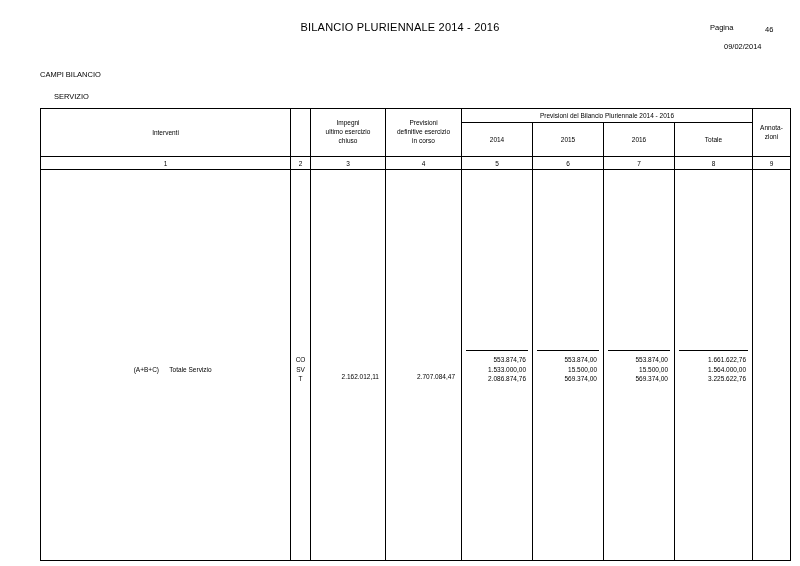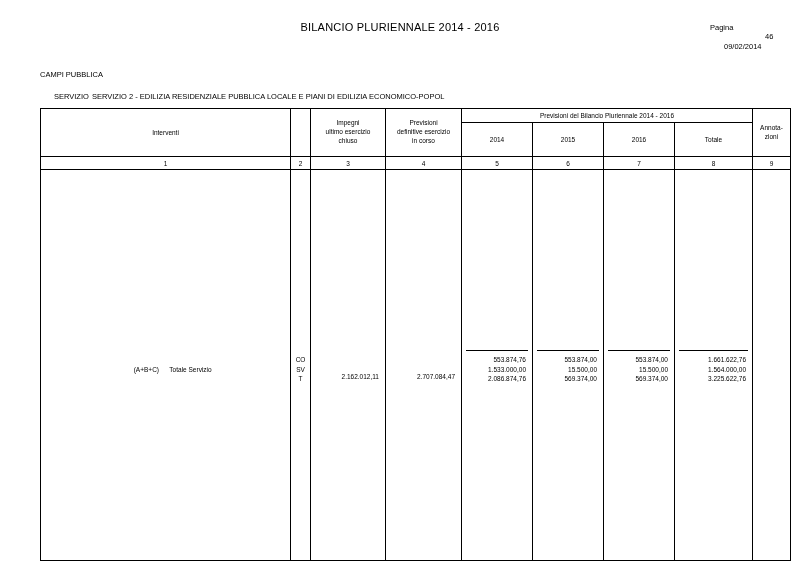--- a/index.html
+++ b/index.html
@@ -32,21 +32,21 @@
   }
   .page-label {
     position: absolute;
     top: 23px;
     left: 690px;
     font-size: 7.5px;
     margin-left: 20px;
   }
   .page-number {
     position: absolute;
-    top: 32px;
+    top: 25px;
     left: 765px;
     font-size: 7.5px;
   }
   .doc-date {
     position: absolute;
     top: 42px;
     left: 724px;
     font-size: 7.5px;
   }
   .entity-name {
@@ -151,23 +151,22 @@
 </style>
 </head>
 <body>
 
 <div class="page">
 
   <div class="doc-title">BILANCIO PLURIENNALE 2014 - 2016</div>
   <div class="page-label">Pagina</div>
   <div class="page-number">46</div>
   <div class="doc-date">09/02/2014</div>
-  <div class="entity-name">CAMPI PUBBLICA</div>
+  <div class="entity-name">CAMPI BILANCIO</div>
   <div class="service-label">SERVIZIO</div>
-  <div class="service-value">SERVIZIO 2 - EDILIZIA RESIDENZIALE PUBBLICA LOCALE E PIANI DI EDILIZIA ECONOMICO-POPOL</div>
 
   <table class="main">
     <colgroup>
       <col style="width:250px">
       <col style="width:20px">
       <col style="width:75px">
       <col style="width:76px">
       <col style="width:71px">
       <col style="width:71px">
       <col style="width:71px">

